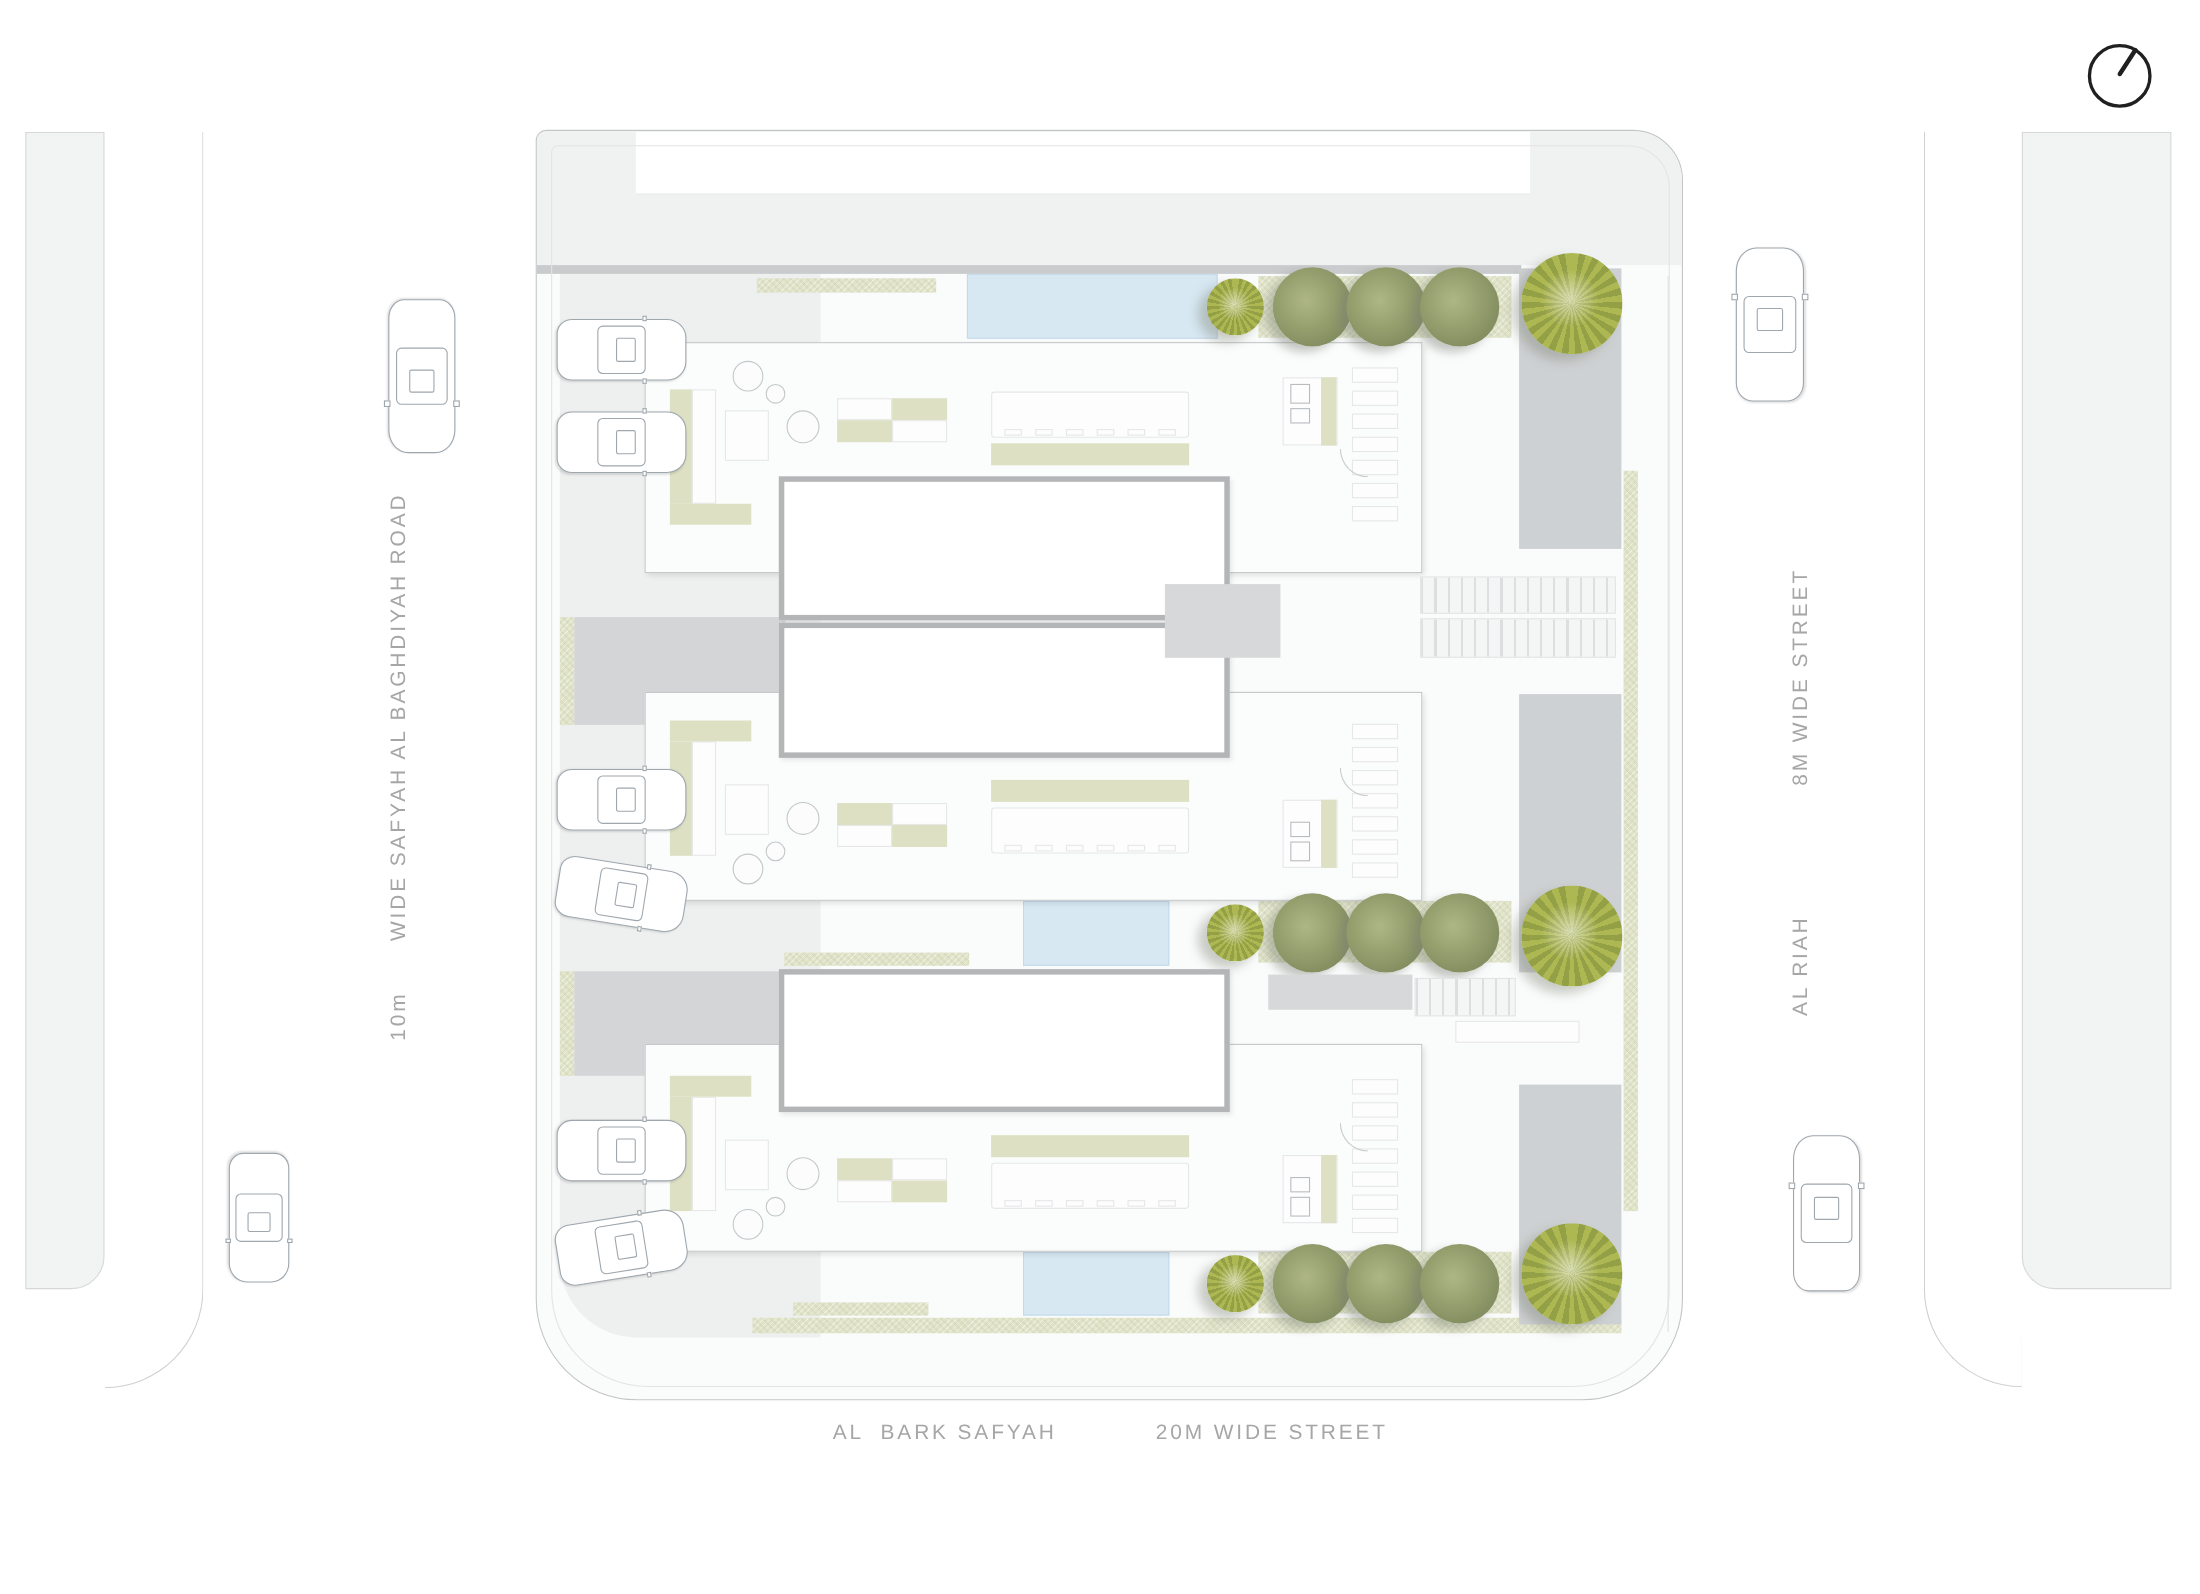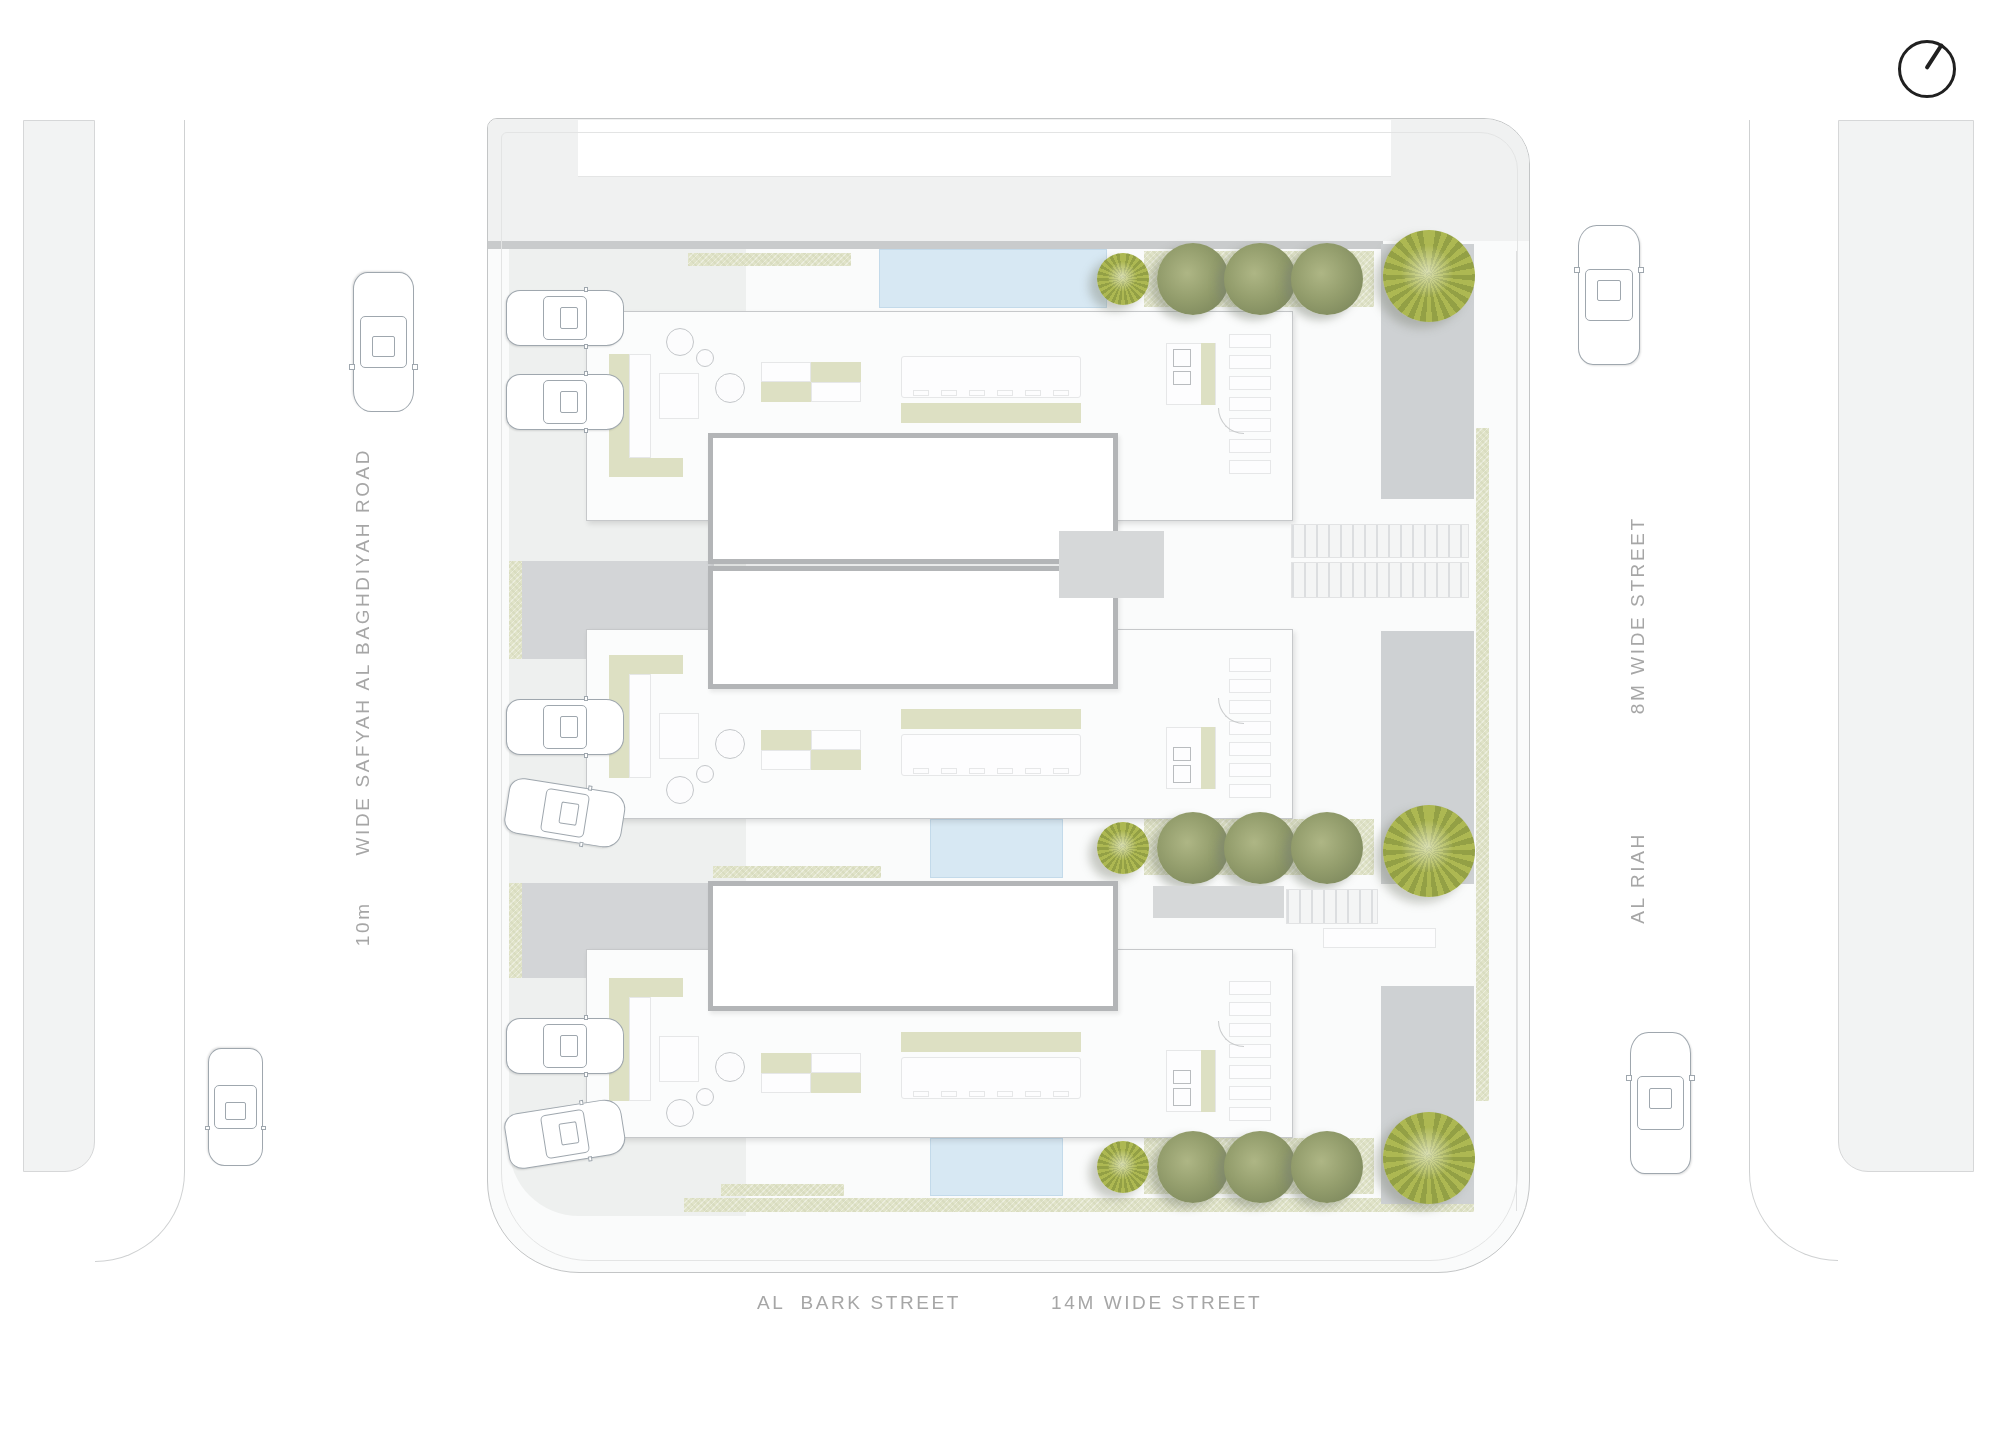--- a/index.html
+++ b/index.html
@@ -81,23 +81,23 @@
     <span>10m</span>
     <span style="width:46px;"></span>
     <span>WIDE SAFYAH AL BAGHDIYAH ROAD</span>
   </div>
   <div class="abs lbl vlbl" style="left:1638px;top:720px;">
     <span>AL RIAH</span>
     <span style="width:118px;"></span>
     <span>8M WIDE STREET</span>
   </div>
   <div class="abs lbl" style="left:757px;top:1292px;">
-    <span>AL  BARK STREET</span>
+    <span>AL  BARK SAFYAH</span>
     <span style="width:90px;"></span>
-    <span>14M WIDE STREET</span>
+    <span>20M WIDE STREET</span>
   </div>
 
   <div id="plot" class="abs">
       <div class="abs band" style="left: 0px; top: 0px; width: 1043px; height: 122px;"></div>
       <div class="abs white" style="left: 90px; top: 1px; width: 813px; height: 57px; border-bottom: 1px solid rgb(228, 229, 229);"></div>
       <div class="abs wline" style="left: 0px; top: 122px; width: 895px; height: 8px;"></div>
       <div class="abs gray1" style="left: 21px; top: 130px; width: 237px; height: 967px; border-bottom-left-radius: 70px;"></div>
       <div class="abs ring" style="left: 13px; top: 13px; width: 1017px; height: 1129px;"></div>
       <div class="abs" style="left: 1028px; top: 132px; width: 1px; height: 960px; background: rgb(223, 224, 225);"></div>
       <div class="abs veg" style="left: 988px; top: 309px; width: 13px; height: 673px;"></div>

